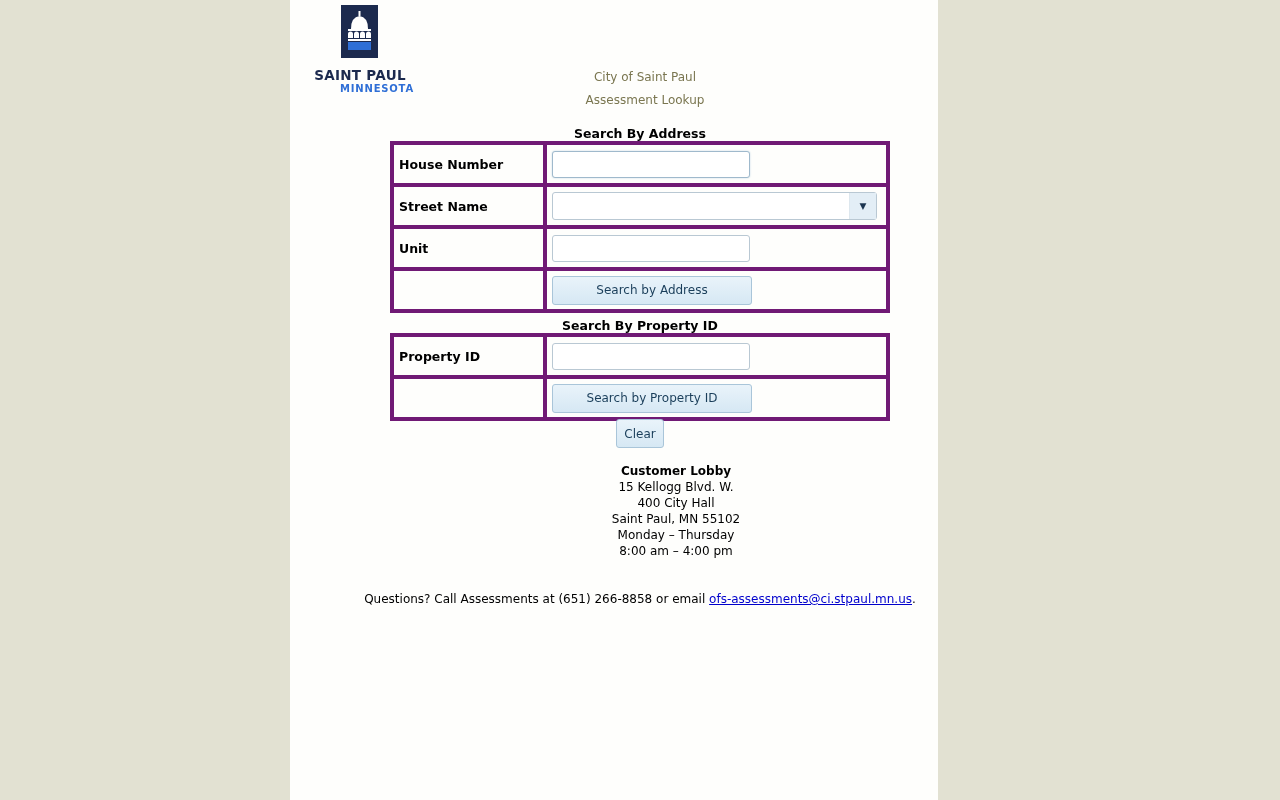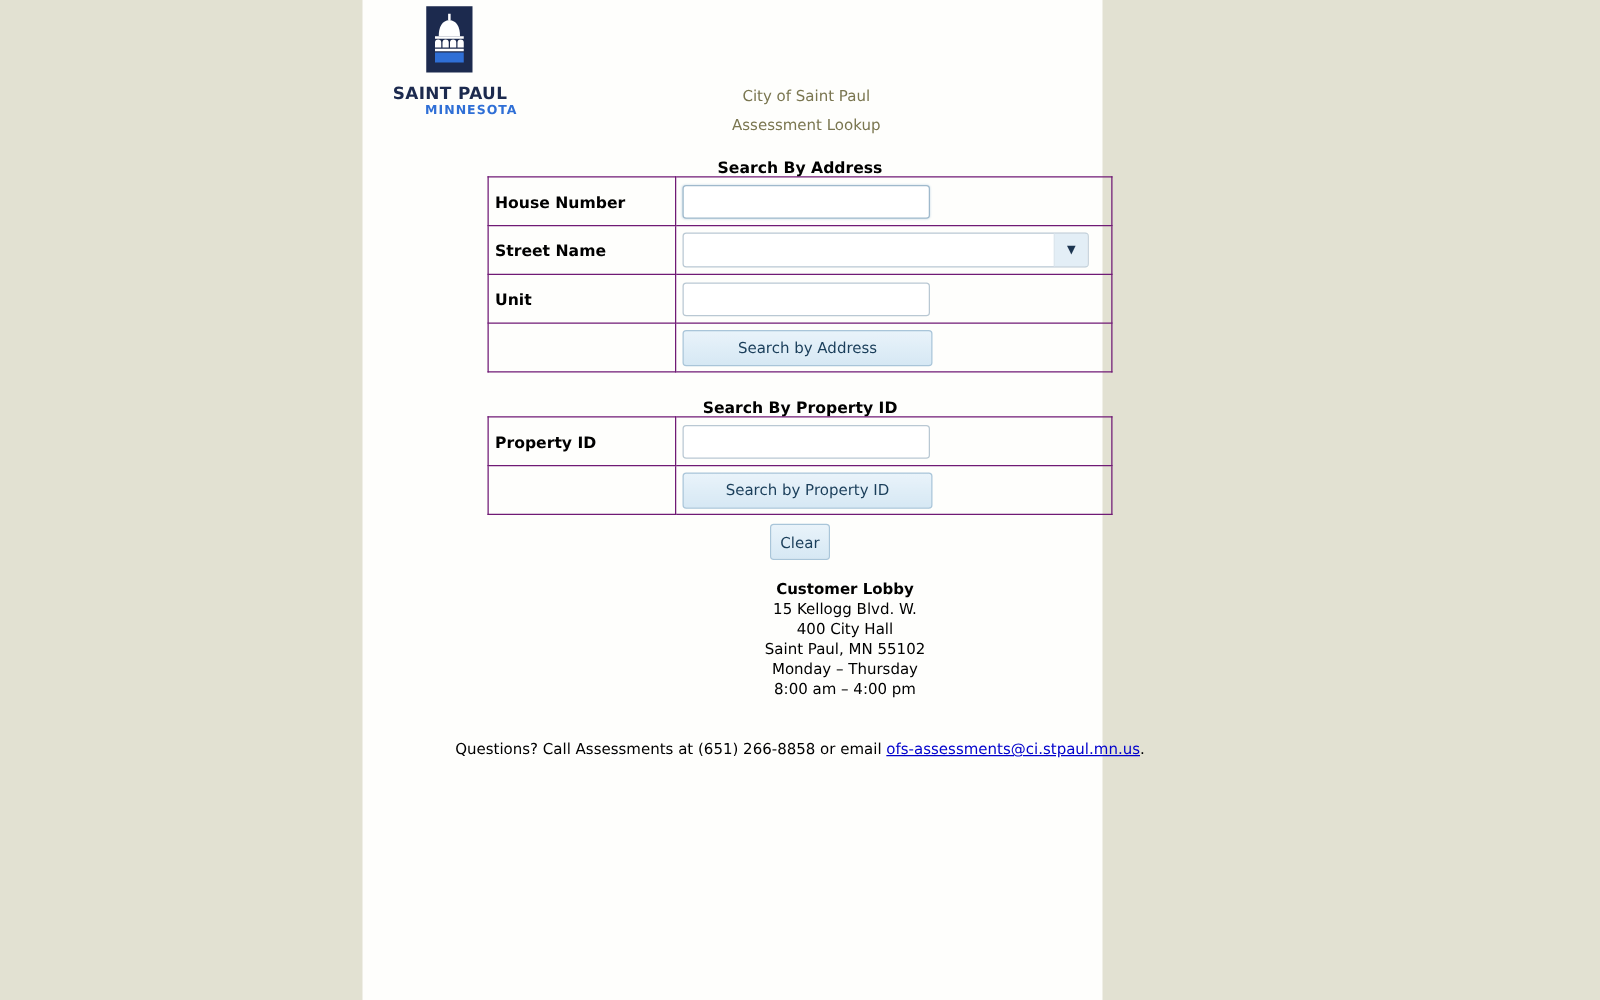--- a/index.html
+++ b/index.html
@@ -3,21 +3,21 @@
 <meta charset="utf-8">
 <style>
   html, body { margin:0; padding:0; }
   body {
     width:1280px; height:800px; overflow:hidden;
     background:#e2e1d2;
     font-family:"DejaVu Sans", sans-serif;
     font-size:12px; color:#000;
   }
   .page {
-    position:absolute; left:290px; top:0; width:592px; height:800px;
+    position:absolute; left:290px; top:0; width:648px; height:800px;
     background:#fefefc;
   }
   .logo {
     position:absolute; left:16px; top:5px; width:108px; height:90px;
   }
   .logo-mark {
     position:absolute; left:35px; top:0; width:37px; height:53px; background:#1c2a4e;
   }
   .logo-text1 {
     position:absolute; left:0; top:62px; width:108px; text-align:center;
@@ -34,21 +34,21 @@
   }
   .section-title {
     position:absolute; left:100px; width:500px; text-align:center;
     font-weight:bold; font-size:12.5px;
   }
   table.form {
     position:absolute; left:100px; width:500px;
     border-collapse:collapse;
   }
   table.form td {
-    border:1px solid #701a75; height:38px; padding:0 5px; vertical-align:middle;margin-left:40px;
+    border:4px solid #701a75; height:38px; padding:0 5px; vertical-align:middle;margin-left:40px;
   }
   table.form td.label { width:139px; font-weight:bold; font-size:12.5px; }
   .input {
     width:198px; height:27px; box-sizing:border-box;
     border:1px solid #b9c8d3; border-radius:3px; background:#fff;
     font-family:"DejaVu Sans", sans-serif; font-size:12px; padding:0 6px;
     outline:none;
   }
   .input.focused { border-color:#9fb9cc; box-shadow:0 0 2px #c2d6e3; }
   .select {

